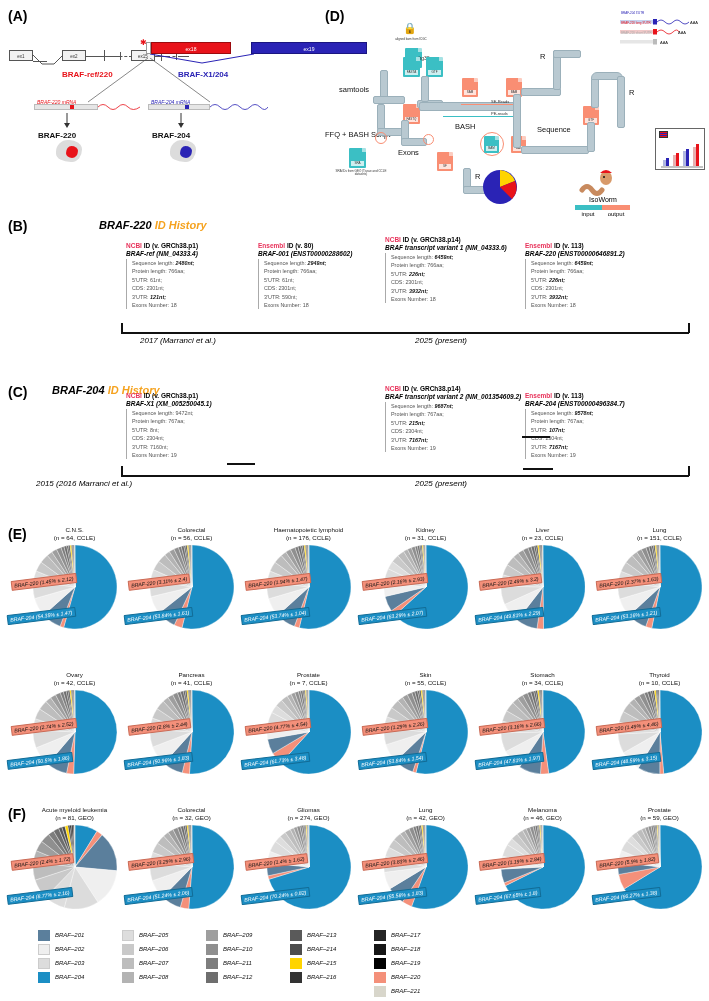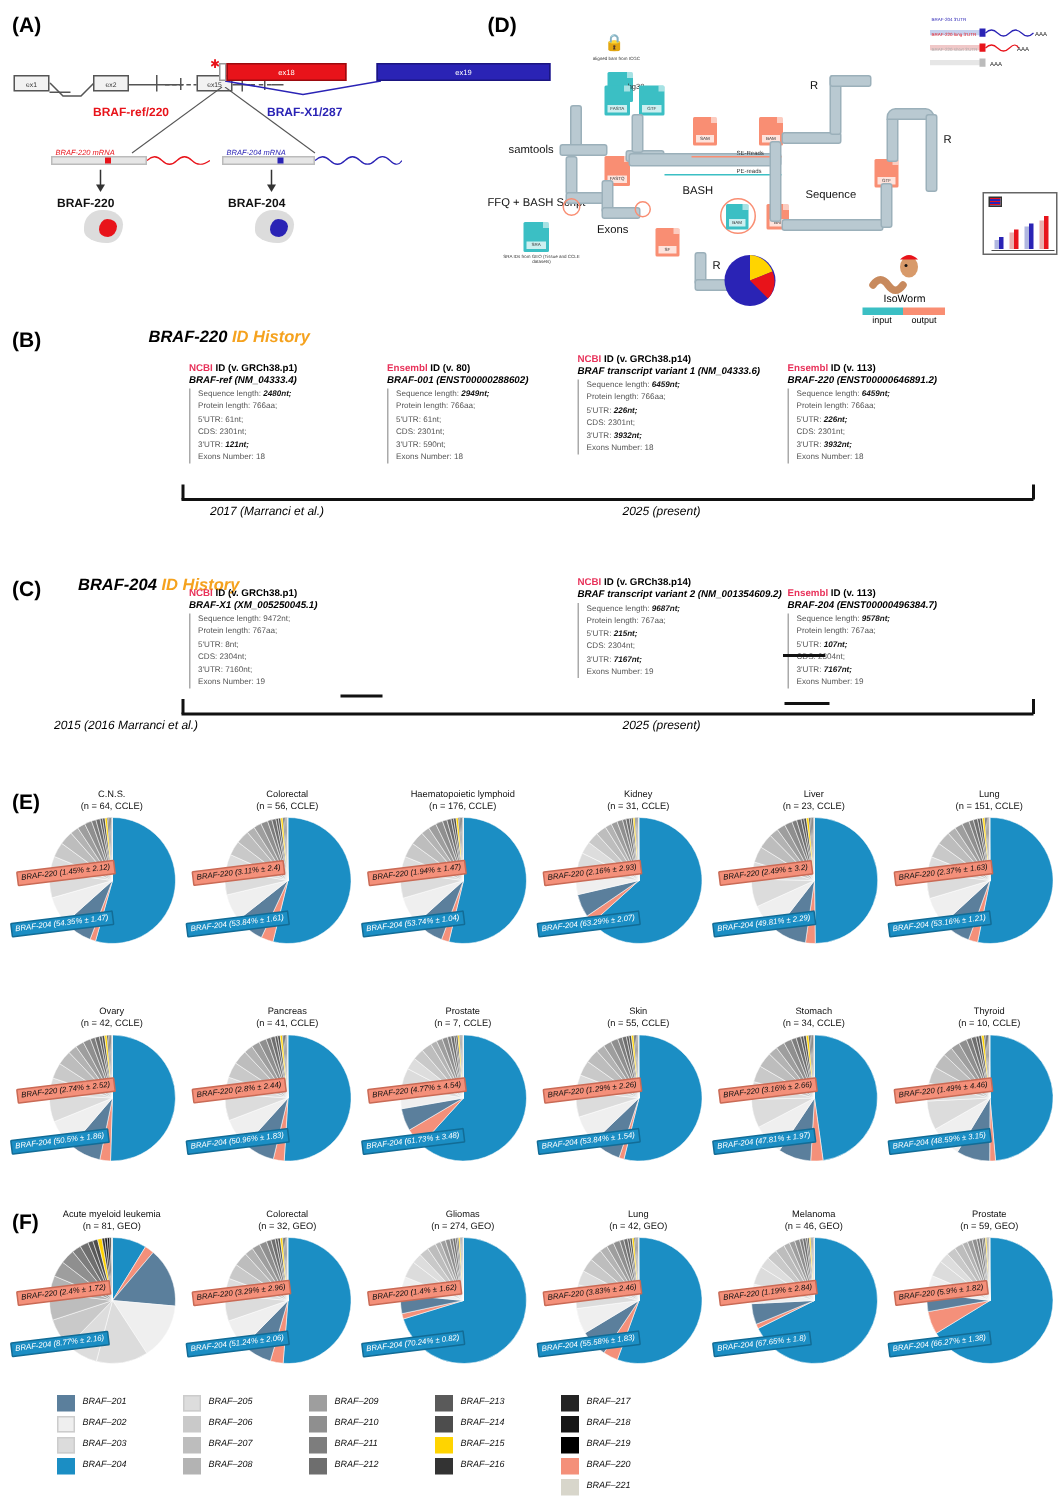--- a/index.html
+++ b/index.html
@@ -109,21 +109,21 @@
   <div class="intronline" style="left:181px; top:56px; width:8px;"></div>
 
   <div class="ex18" style="left:146px; top:42px; width:5px; background:#fff; border-color:#999;"></div>
   <div class="ex18" style="left:151px; top:42px; width:80px;">ex18</div>
   <svg style="position:absolute; left:150px; top:54px; width:104px; height:10px;">
     <polyline points="0,0 52,9 104,0" fill="none" stroke="#2a23b5" stroke-width="1"></polyline>
   </svg>
   <div class="ex19" style="left:251px; top:42px; width:116px;">ex19</div>
 
   <div class="lbl-red" style="left:62px; top:70px;">BRAF-ref/220</div>
-  <div class="lbl-blue" style="left:178px; top:70px;">BRAF-X1/287</div>
+  <div class="lbl-blue" style="left:178px; top:70px;">BRAF-X1/204</div>
 
   <svg style="position:absolute; left:70px; top:58px; width:180px; height:46px;">
     <line x1="78" y1="0" x2="18" y2="44" stroke="#555" stroke-width="0.7"></line>
     <line x1="80" y1="0" x2="140" y2="44" stroke="#555" stroke-width="0.7"></line>
   </svg>
 
   <div class="mrna-bar" style="left:34px; top:104px; width:64px;"></div>
   <div class="mrna-lbl" style="left:37px; top:99px; color:#e8131a;">BRAF-220 mRNA</div>
   <div style="position:absolute; left:70px; top:105px; width:4px; height:4px; background:#e8131a;"></div>
   <svg style="position:absolute; left:98px; top:101px; width:42px; height:12px;">
@@ -155,21 +155,21 @@
 <div id="panelD">
   <div class="panel-letter" style="left:0px; top:8px;">(D)</div>
 
   <div style="position:absolute; left:78px; top:22px; font-size:11px;">🔒</div>
   <div class="dmini" style="left:50px; top:38px; width:72px;">aligned bam from ICGC</div>
   <div class="fileic teal" style="left:80px; top:48px; width:17px; height:20px;">
       <span class="corner"></span>
       <span class="tag">BAM</span>
     </div>
 
-  <div class="dlabel" style="left:14px; top:95px;">samtools</div>
+  <div class="dlabel" style="left:14px; top:85px;">samtools</div>
 
   <div class="dlabel" style="left:0px; top:130px;">FFQ + BASH Script</div>
   <div class="fileic teal" style="left:24px; top:148px; width:17px; height:20px;">
       <span class="corner"></span>
       <span class="tag">SRA</span>
     </div>
   <div class="dmini" style="left:6px; top:170px; width:60px;">SRA IDs from GEO (Tissue and CCLE datasets)</div>
 
   <div class="dmini" style="left:84px; top:56px; width:30px; font-size:5px;">hg38</div>
   <div class="fileic teal" style="left:78px; top:57px; width:17px; height:20px;">

